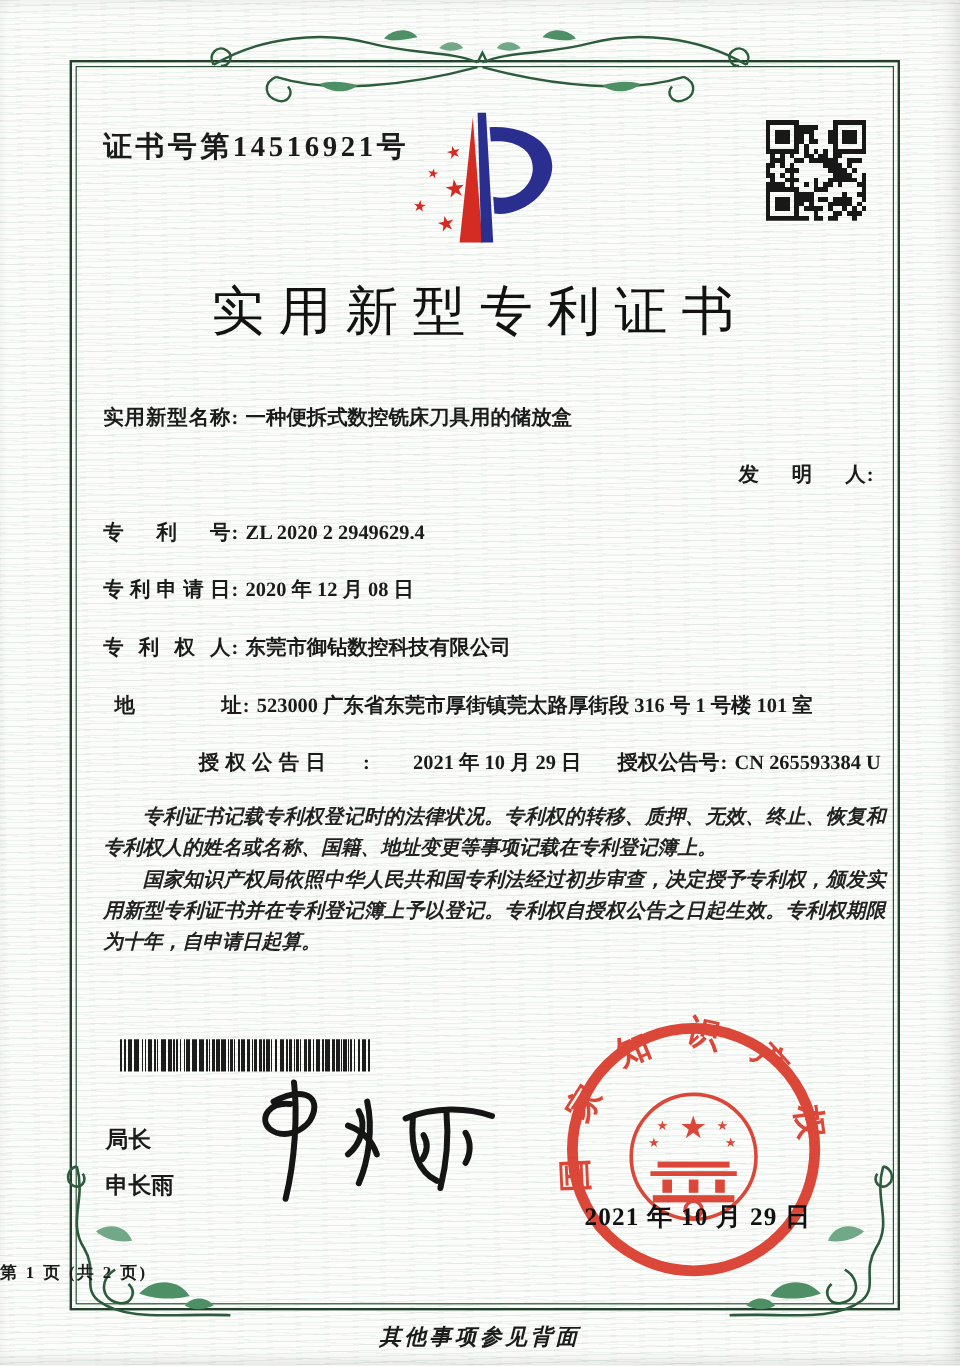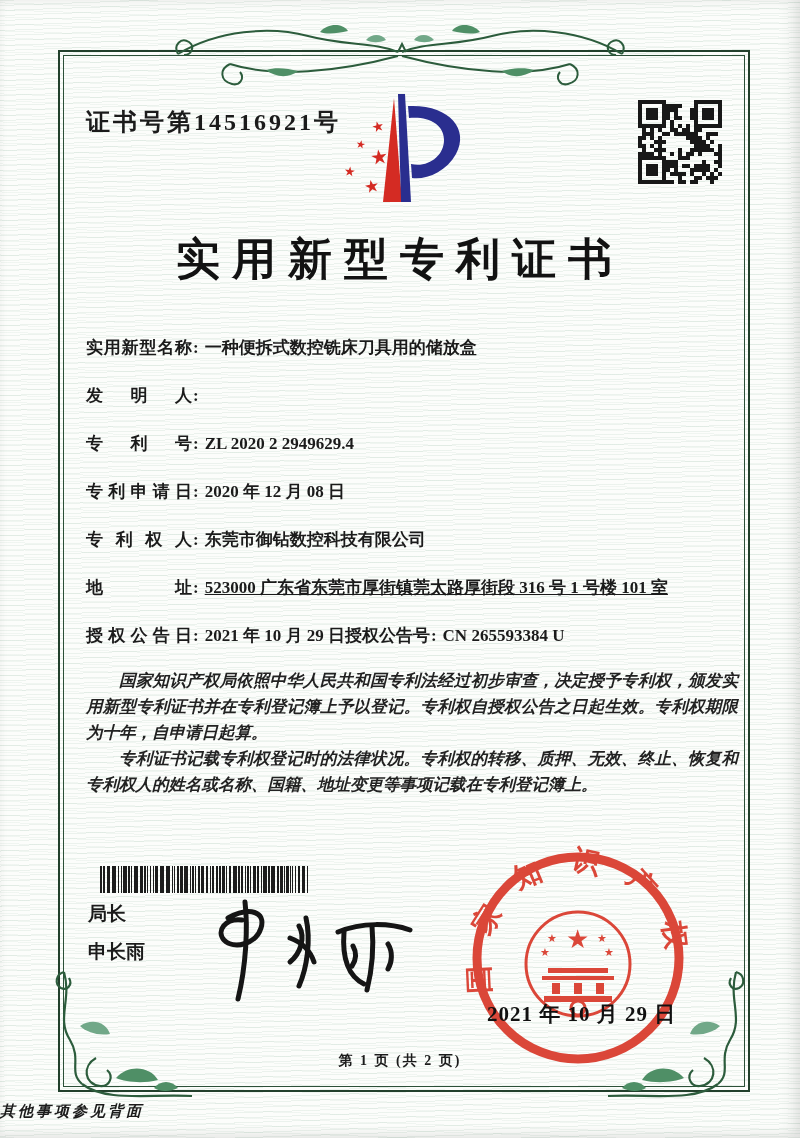--- a/index.html
+++ b/index.html
@@ -9,37 +9,37 @@
       repeating-linear-gradient(178deg, rgba(122,170,142,0.13) 0px, rgba(122,170,142,0.13) 1px, transparent 1px, transparent 5px),
       repeating-linear-gradient(2deg, rgba(122,170,142,0.09) 0px, rgba(122,170,142,0.09) 1px, transparent 1px, transparent 7px),
       #fcfdfb;
     box-shadow: inset -8px 0 14px rgba(60,60,60,0.10), inset 0 -5px 10px rgba(60,60,60,0.06);}
   .frame{position:absolute;left:58px;top:50px;width:688px;height:1038px;border:2px solid #22402c;}
   .frame::before{content:"";position:absolute;left:3px;top:3px;right:3px;bottom:3px;border:1px solid #2c5038;}
   .ornament{position:absolute;pointer-events:none;}
   .certno{position:absolute;left:86px;top:106px;font-size:24px;font-weight:bold;letter-spacing:3px;}
   .logo{position:absolute;left:328px;top:90px;width:150px;height:126px;}
   .qr{position:absolute;left:638px;top:100px;width:84px;height:84px;}
-  .title{position:absolute;left:0;top:230px;width:800px;text-align:center;font-size:44px;font-weight:bold;letter-spacing:12px;color:#121212;}
+  .title{position:absolute;left:0;top:230px;width:800px;text-align:center;font-size:44px;font-weight:normal;letter-spacing:12px;color:#121212;}
   .fields{position:absolute;left:86px;top:334px;width:648px;font-size:17px;font-weight:bold;line-height:27px;}
-  .frow{display:flex;margin-bottom:21px;align-items:flex-start;}
+  .frow{display:flex;margin-bottom:21px;align-items:flex-start;justify-content:flex-end;}
   .flabel{display:inline-block;width:106px;text-align:justify;text-align-last:justify;flex:0 0 106px;}
   .fcolon{margin:0 6px 0 1px;}
   .fvalue{flex:1;}
-  .grantrow{display:flex;margin-bottom:0;}
+  .grantrow{display:flex;margin-bottom:0;gap:30px;}
   .grant2{display:flex;}
   .body-text{position:absolute;left:86px;top:668px;width:652px;font-size:16.5px;line-height:26px;font-style:italic;font-weight:600;color:#222;}
   .body-text p{margin:0;text-indent:2em;text-align:justify;}
   .barcode{position:absolute;left:100px;top:866px;width:212px;height:27px;}
-  .signer{position:absolute;left:88px;top:895px;font-size:19px;font-weight:bold;line-height:38px;}
+  .signer{position:absolute;left:88px;top:932px;font-size:19px;font-weight:bold;line-height:38px;}
   .signature{position:absolute;left:198px;top:896px;width:230px;height:110px;}
   .seal{position:absolute;left:462px;top:842px;width:232px;height:232px;opacity:0.93;}
   .sealdate{position:absolute;left:487px;top:1000px;font-size:21px;font-weight:bold;letter-spacing:1px;color:#111;z-index:5;}
-  .pagefoot{position:absolute;left:0;top:1052px;width:800px;text-align:center;font-size:14px;font-weight:bold;letter-spacing:2px;}
-  .backnote{position:absolute;left:0;top:1102px;width:800px;font-size:15px;font-style:italic;font-weight:bold;letter-spacing:3px;}
+  .pagefoot{position:absolute;left:0;top:1052px;width:800px;text-align:left;font-size:14px;font-weight:bold;letter-spacing:2px;}
+  .backnote{position:absolute;left:0;top:1102px;width:800px;text-align:center;font-size:18px;font-style:italic;font-weight:bold;letter-spacing:3px;}
   svg{display:block;}
 </style>
 </head>
 <body>
 
 <div class="page">
 
   <div class="frame"></div>
 
   <svg class="ornament" style="left:170px;top:12px;" width="460" height="78" viewBox="0 0 460 78">
@@ -372,37 +372,37 @@
       <span class="fvalue">2020 年 12 月 08 日</span>
     </div>
     <div class="frow">
       <span class="flabel">专利权人</span>
         <span class="fcolon">:</span>
       <span class="fvalue">东莞市御钻数控科技有限公司</span>
     </div>
     <div class="frow">
       <span class="flabel">地址</span>
         <span class="fcolon">:</span>
-      <span class="fvalue" style="max-width:520px;text-decoration:underline;">523000 广东省东莞市厚街镇莞太路厚街段 316 号 1 号楼 101 室</span>
+      <span class="fvalue" style="max-width:520px;">523000 广东省东莞市厚街镇莞太路厚街段 316 号 1 号楼 101 室</span>
     </div>
     <div class="frow grantrow">
       <span class="flabel">授权公告日</span>
         <span class="fcolon">:</span>
       <span>2021 年 10 月 29 日</span>
       <span class="grant2">
         <span>授权公告号</span>
           <span class="fcolon">:</span>
         <span>CN 265593384 U</span>
       </span>
     </div>
   </div>
 
   <div class="body-text">
+    <p>专利证书记载专利权登记时的法律状况。专利权的转移、质押、无效、终止、恢复和专利权人的姓名或名称、国籍、地址变更等事项记载在专利登记簿上。</p>
     <p>国家知识产权局依照中华人民共和国专利法经过初步审查，决定授予专利权，颁发实用新型专利证书并在专利登记簿上予以登记。专利权自授权公告之日起生效。专利权期限为十年，自申请日起算。</p>
-    <p>专利证书记载专利权登记时的法律状况。专利权的转移、质押、无效、终止、恢复和专利权人的姓名或名称、国籍、地址变更等事项记载在专利登记簿上。</p>
   </div>
 
   <svg class="barcode" id="barcode" viewBox="0 0 212 27" preserveAspectRatio="none" shape-rendering="crispEdges">
       <rect x="0" y="0" width="2" height="27" fill="#1c1c1c"></rect>
       <rect x="3" y="0" width="2" height="27" fill="#1c1c1c"></rect>
       <rect x="7" y="0" width="3" height="27" fill="#1c1c1c"></rect>
       <rect x="12" y="0" width="4" height="27" fill="#1c1c1c"></rect>
       <rect x="18" y="0" width="1" height="27" fill="#1c1c1c"></rect>
       <rect x="21" y="0" width="1" height="27" fill="#1c1c1c"></rect>
       <rect x="23" y="0" width="4" height="27" fill="#1c1c1c"></rect>

